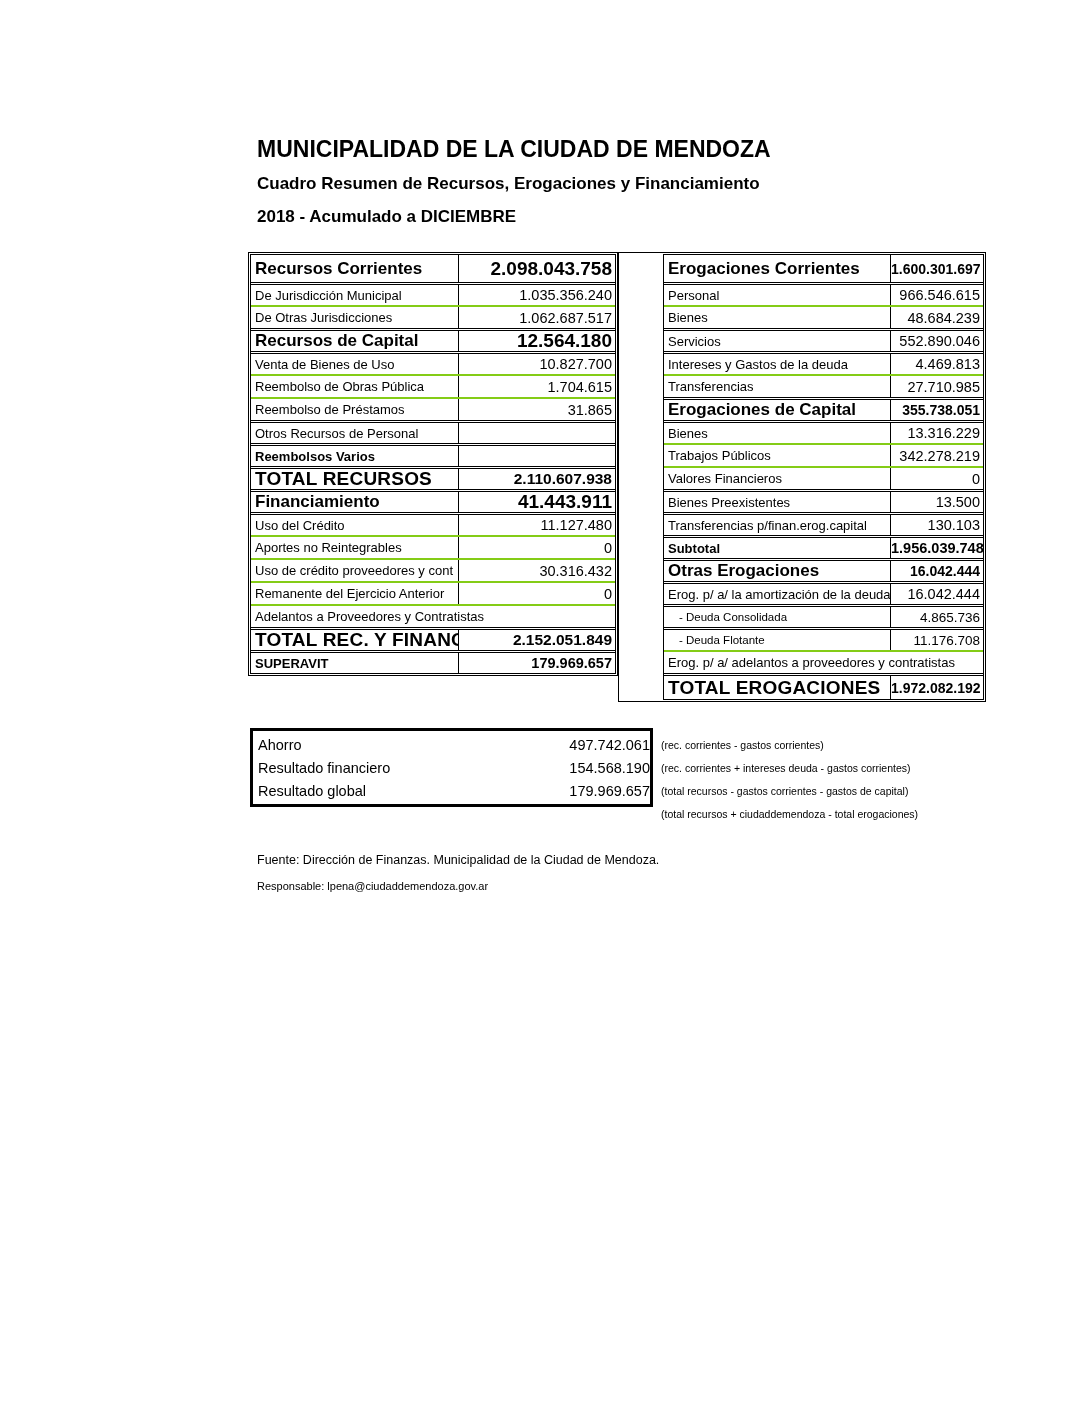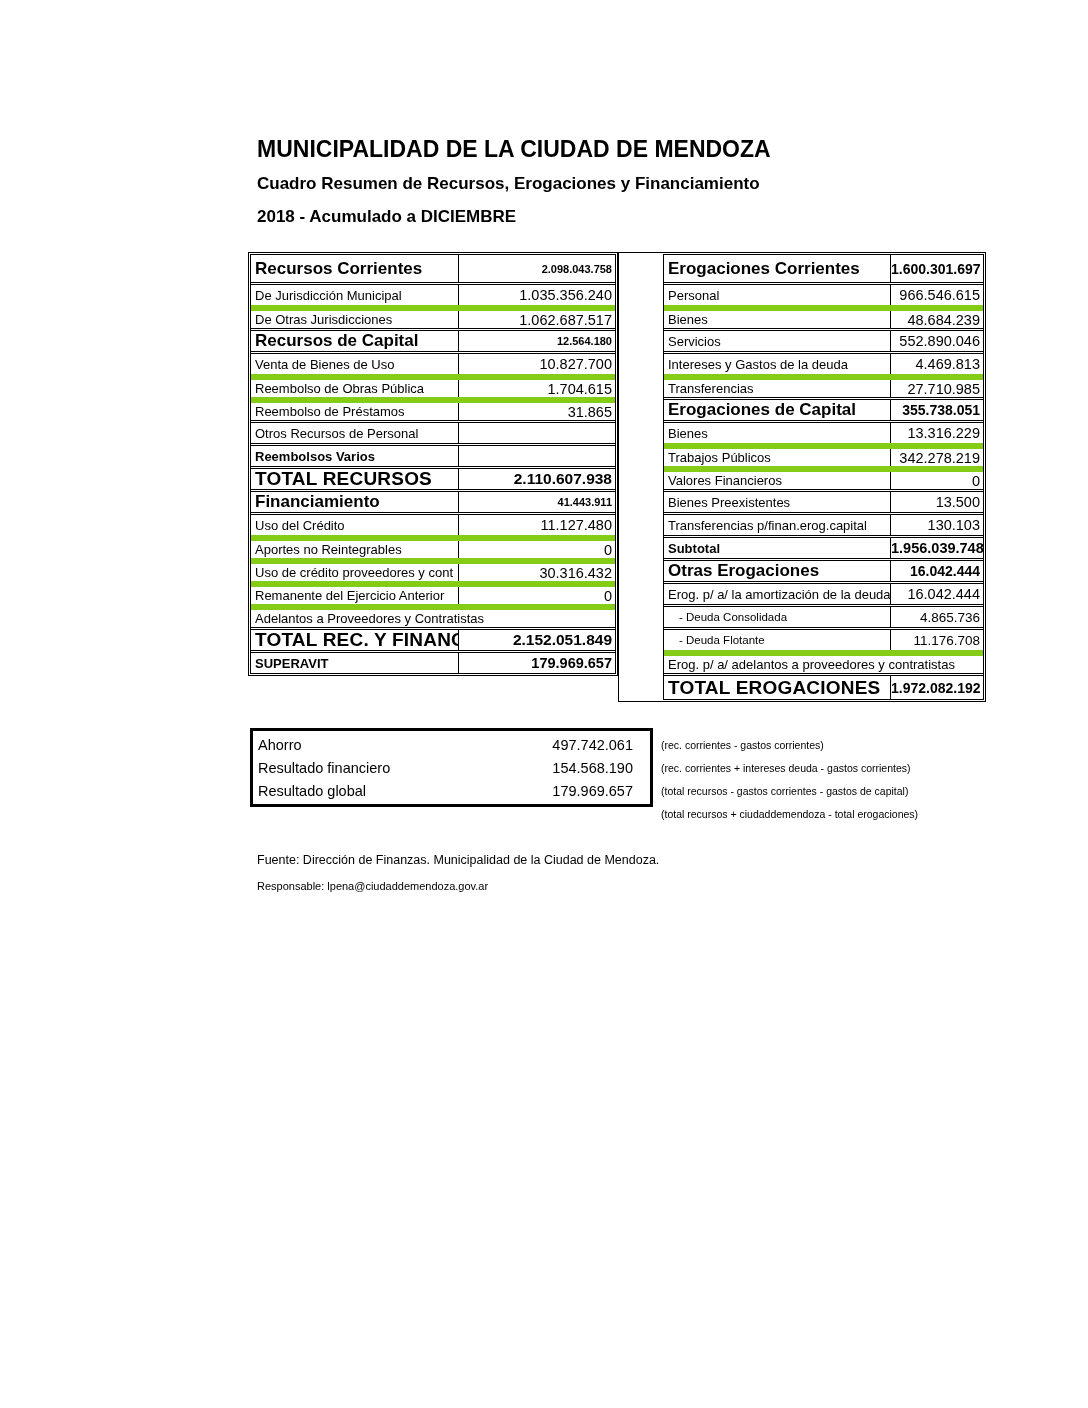--- a/index.html
+++ b/index.html
@@ -12,54 +12,54 @@
   .doc-subtitle { font-size:17px; font-weight:bold; line-height:20px; margin-top:12px; white-space:nowrap; }
   .doc-period   { font-size:17px; font-weight:bold; line-height:20px; margin-top:13px; white-space:nowrap; }
 
   
   .tables { position:absolute; left:248px; top:252px; display:flex; align-items:flex-start; }
   .tbl { border:1px solid #000; padding:1px; box-sizing:border-box; background:#fff; }
   .tbl-left  { width:370px; }
   .tbl-right { width:368px; margin-left:0;padding-left:44px; }
   .tbl-inner { border:1px solid #000; }
 
-  .trow { display:flex; align-items:center; height:23px; box-sizing:border-box; border-top:6px solid #84cc16; }
+  .trow { display:flex; align-items:center; height:23px; box-sizing:border-box; border-top:2px solid #84cc16; }
   .trow.first { border-top:0; height:27px; }
   .trow.gap { border-top:3px double #000; }
   .tbl-right .trow:last-child { height:26px; }
 
   .cell { box-sizing:border-box; }
   .cell.label { flex:1 1 auto; align-self:stretch; display:flex; align-items:center;
                 padding-left:4px; border-right:1px solid #000; overflow:hidden;
                 white-space:nowrap; font-size:13px; }
   .cell.label.span { border-right:0; }
   .cell.value { flex:0 0 auto; text-align:right; padding-right:3px; white-space:nowrap; font-size:14.5px; }
   .tbl-left  .cell.value { width:156px; }
   .tbl-right .cell.value { width:92px; }
 
   .trow.header .cell.label { font-size:17px; font-weight:bold; }
-  .trow.header .cell.value { font-weight:bold; font-size:11px; }
+  .trow.header .cell.value { font-weight:bold; font-size:19px; }
   .tbl-right .trow.header .cell.value { font-size:14px; }
 
   .trow.big .cell.label { font-size:19px; font-weight:bold; letter-spacing:0.2px; }
   .trow.big .cell.value { font-weight:bold; font-size:15.5px; }
   .tbl-right .trow.big .cell.value { font-size:14px; }
 
   .trow.boldrow .cell.label { font-weight:bold; }
   .trow.boldrow .cell.value { font-weight:bold; }
 
   .trow.small .cell.label { font-size:11.5px; padding-left:15px; }
   .trow.small .cell.value { font-size:13.5px; }
 
   
   .summary { position:absolute; left:250px; top:728px; display:flex; align-items:flex-start; }
   .summary-box { width:403px; border:3px solid #000; box-sizing:border-box; padding:2px 0; background:#fff; }
   .srow { display:flex; align-items:center; height:23px; }
   .srow .slabel { flex:1 1 auto; padding-left:5px; font-size:14.5px; white-space:nowrap; }
-  .srow .svalue { flex:0 0 auto; padding-right:17px; font-size:14.5px; text-align:right; white-space:nowrap; }
+  .srow .svalue { flex:0 0 auto; padding-right:0; font-size:14.5px; text-align:right; white-space:nowrap; }
   .summary-notes { margin-left:8px; padding-top:5px;text-align:center; }
   .snote { height:23px; display:flex; align-items:center; font-size:10.5px; white-space:nowrap; }
 
   
   .footer-source { position:absolute; left:257px; top:853px; font-size:12.5px; white-space:nowrap; }
   .footer-resp   { position:absolute; left:257px; top:880px; font-size:11px; white-space:nowrap; }
 </style>
 </head>
 <body>
 

